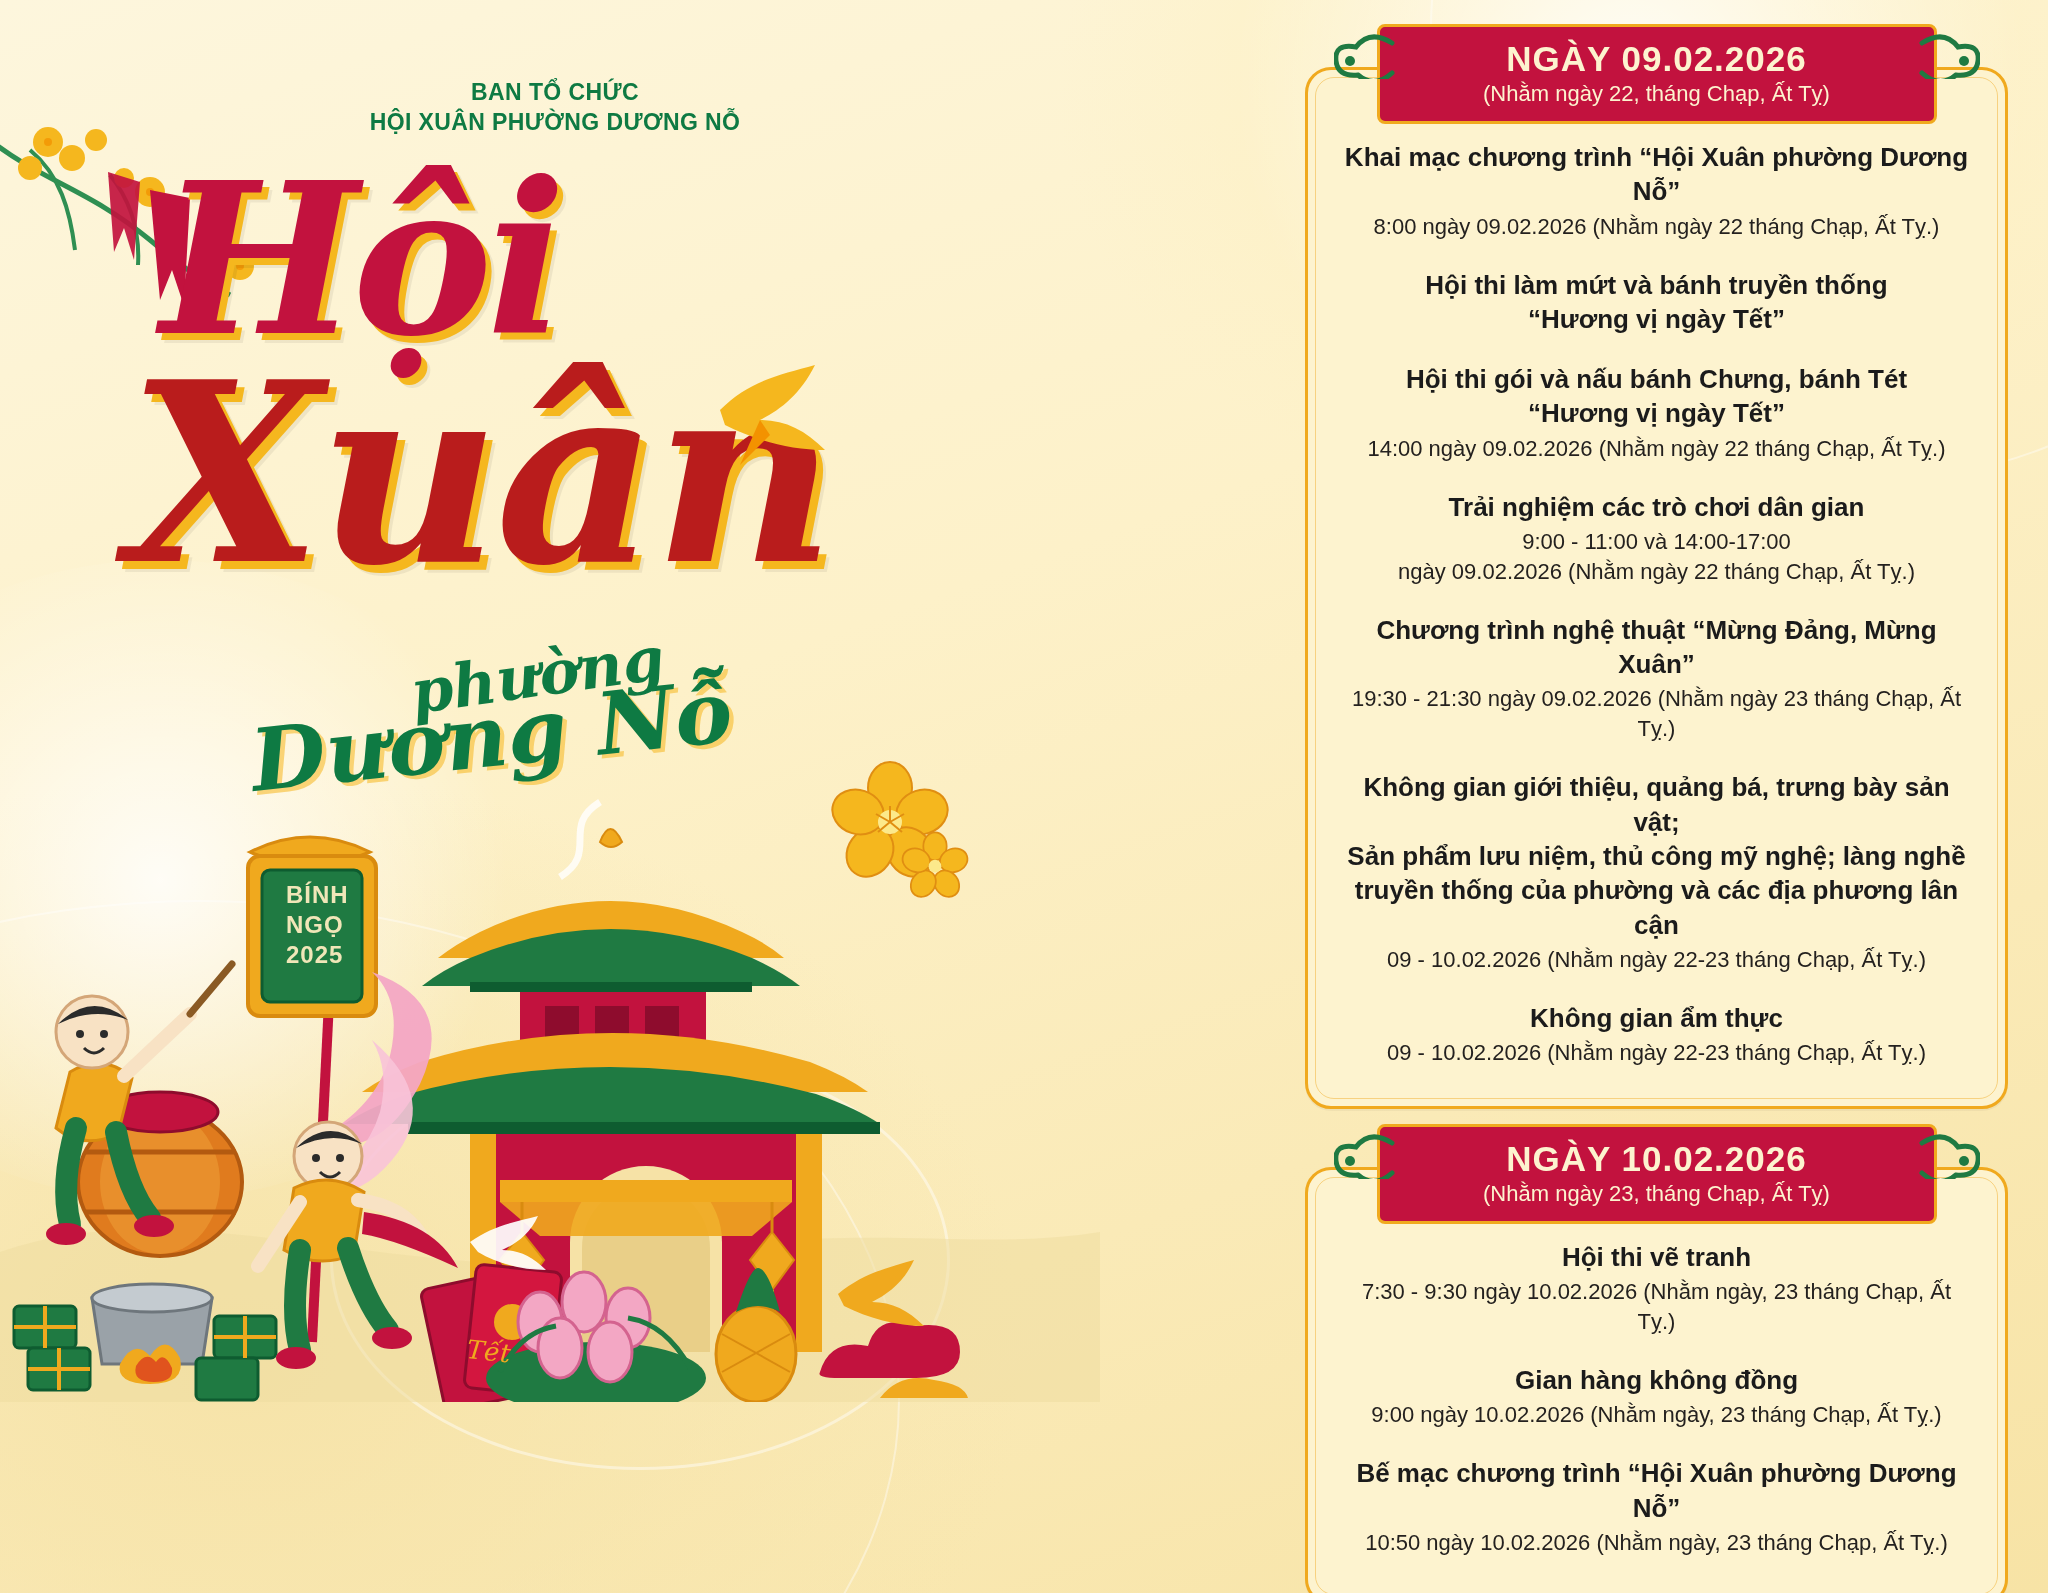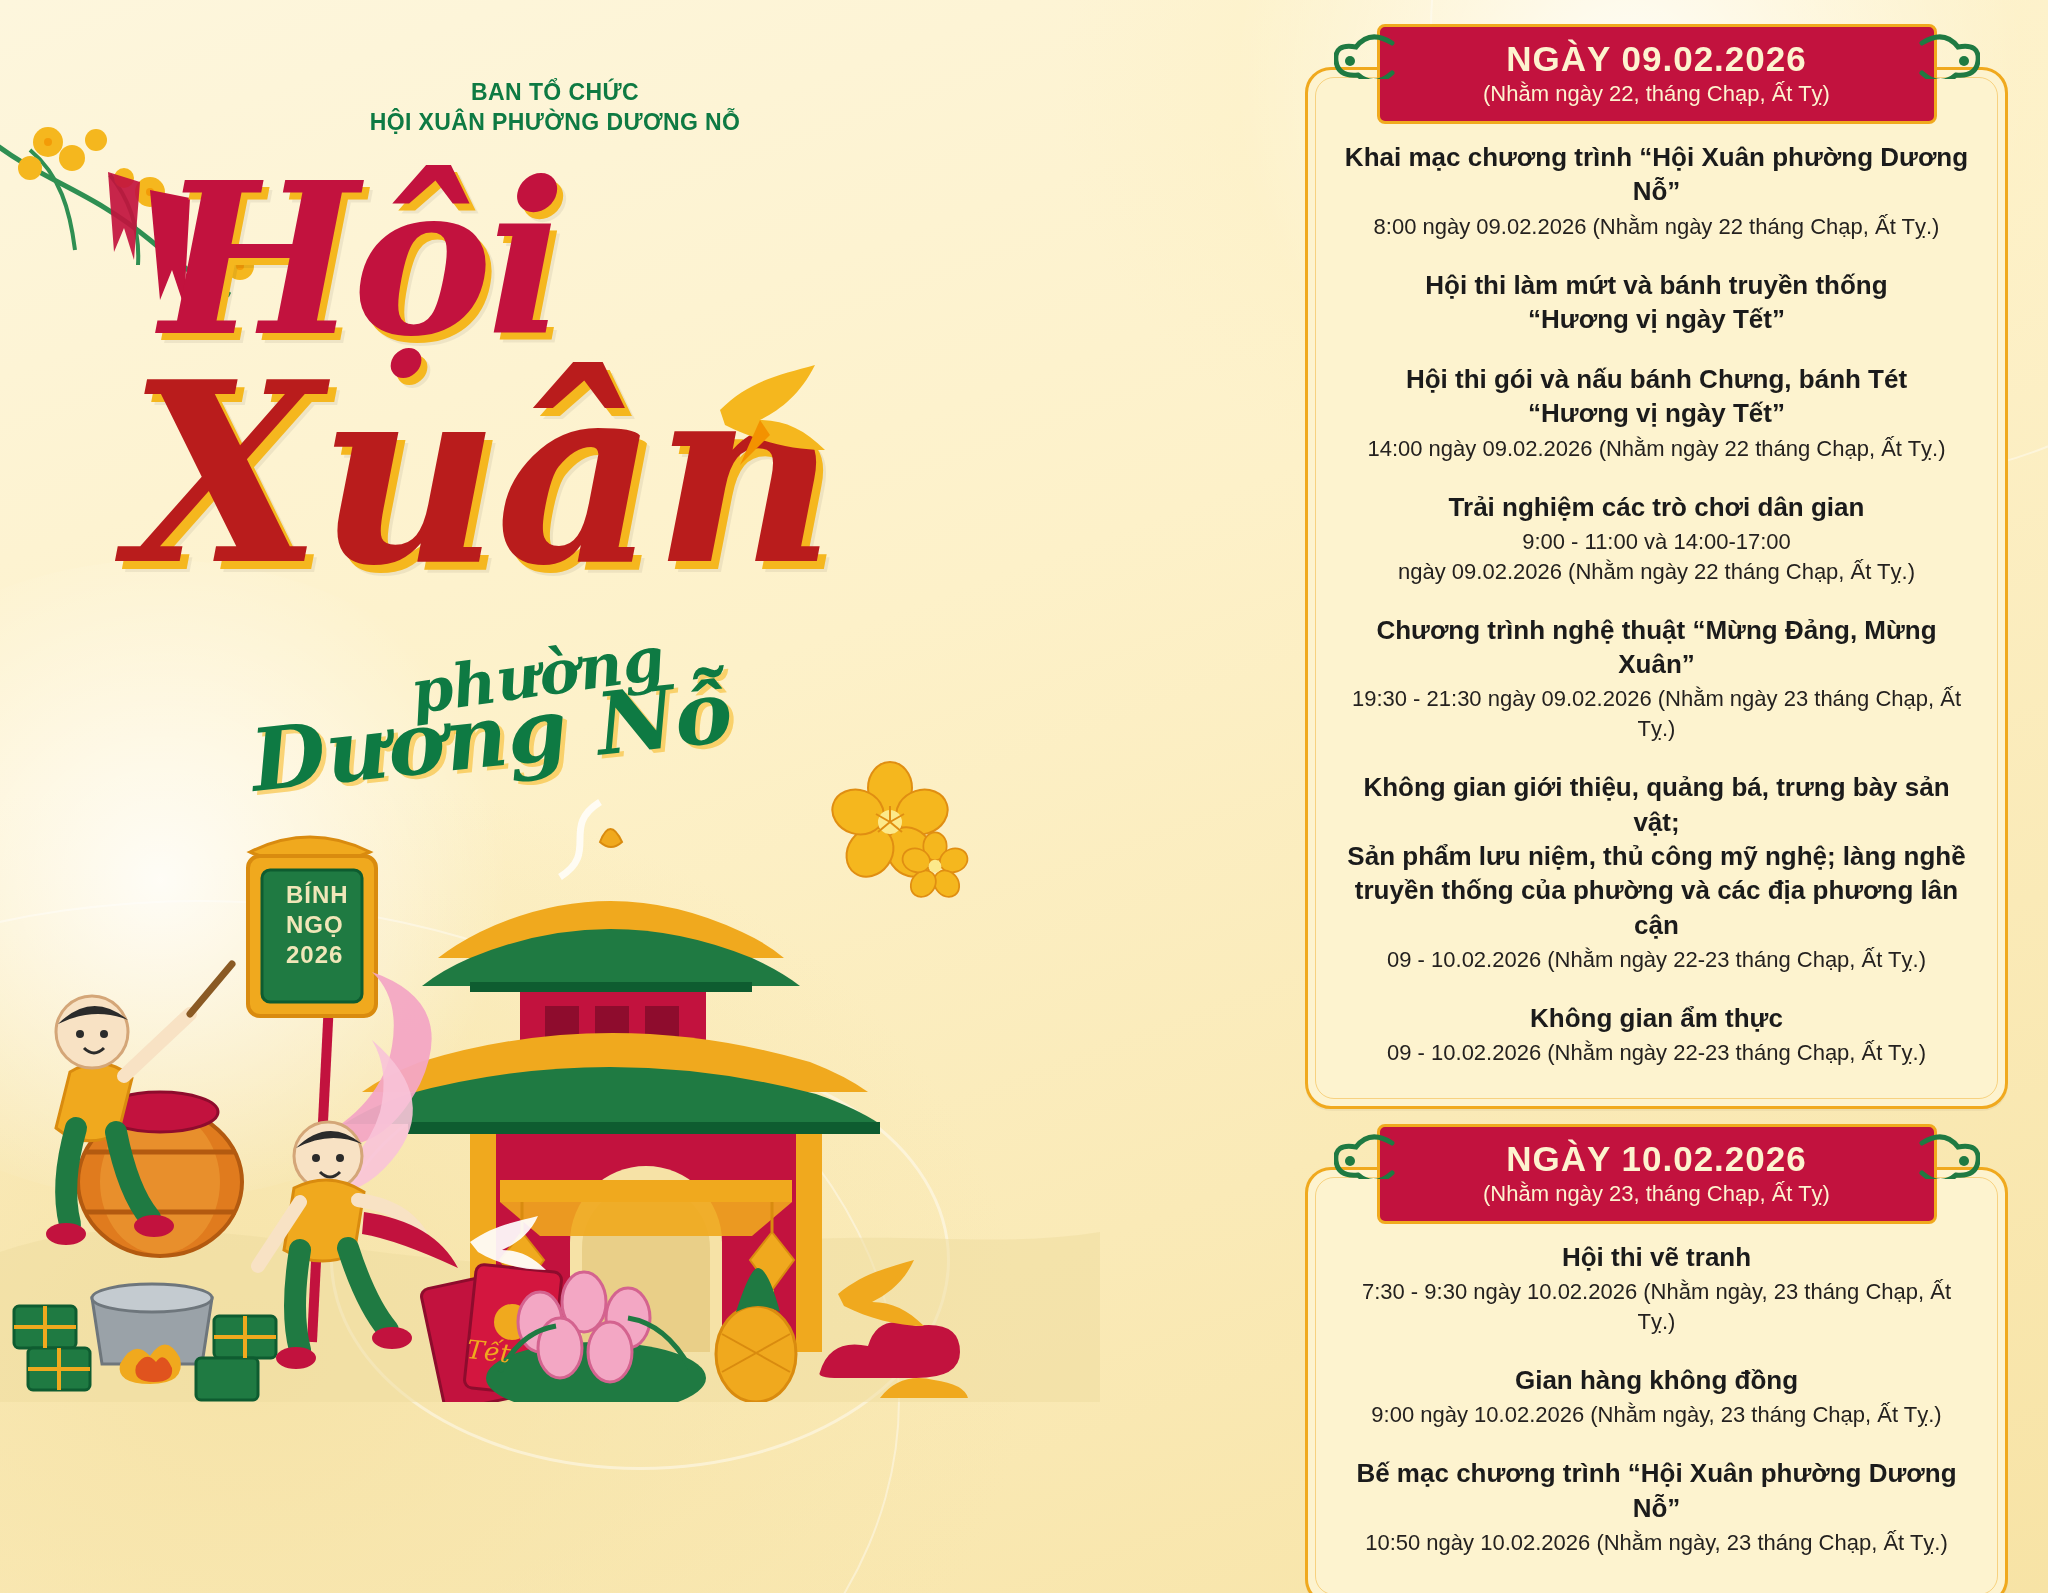--- a/index.html
+++ b/index.html
@@ -442,21 +442,21 @@
       <g>
         <path d="M470 460 C 492 444, 514 440, 538 434 C 530 452, 516 462, 502 468 C 518 468, 532 474, 546 488 C 522 488, 498 482, 478 470 Z" fill="#ffffff" opacity=".92"></path>
       </g>
 
       <text x="466" y="576" font-family="DejaVu Serif, serif" font-style="italic" font-size="26" fill="#f0a91e" transform="rotate(6 466 576)">Tết</text>
     </svg>
 
     <div style="position:absolute; left:286px; bottom:432px; width:124px; text-align:left; color:#f0e6b8; font-weight:bold; font-size:24px; line-height:1.25; letter-spacing:1px;">
       <div>BÍNH</div>
       <div>NGỌ</div>
-      <div>2026</div>
+      <div>2025</div>
     </div>
 
   </div>
 
   <div class="right-col">
 
     <div class="day-card">
       <div class="day-banner">
         <svg class="banner-cloud left" viewBox="0 0 62 46">
           <path d="M58 10 q -22 -14 -36 4 q -22 -4 -20 14 q 2 16 22 14 q 16 14 34 -2" fill="none" stroke="#1f7a42" stroke-width="5" stroke-linecap="round"></path>

